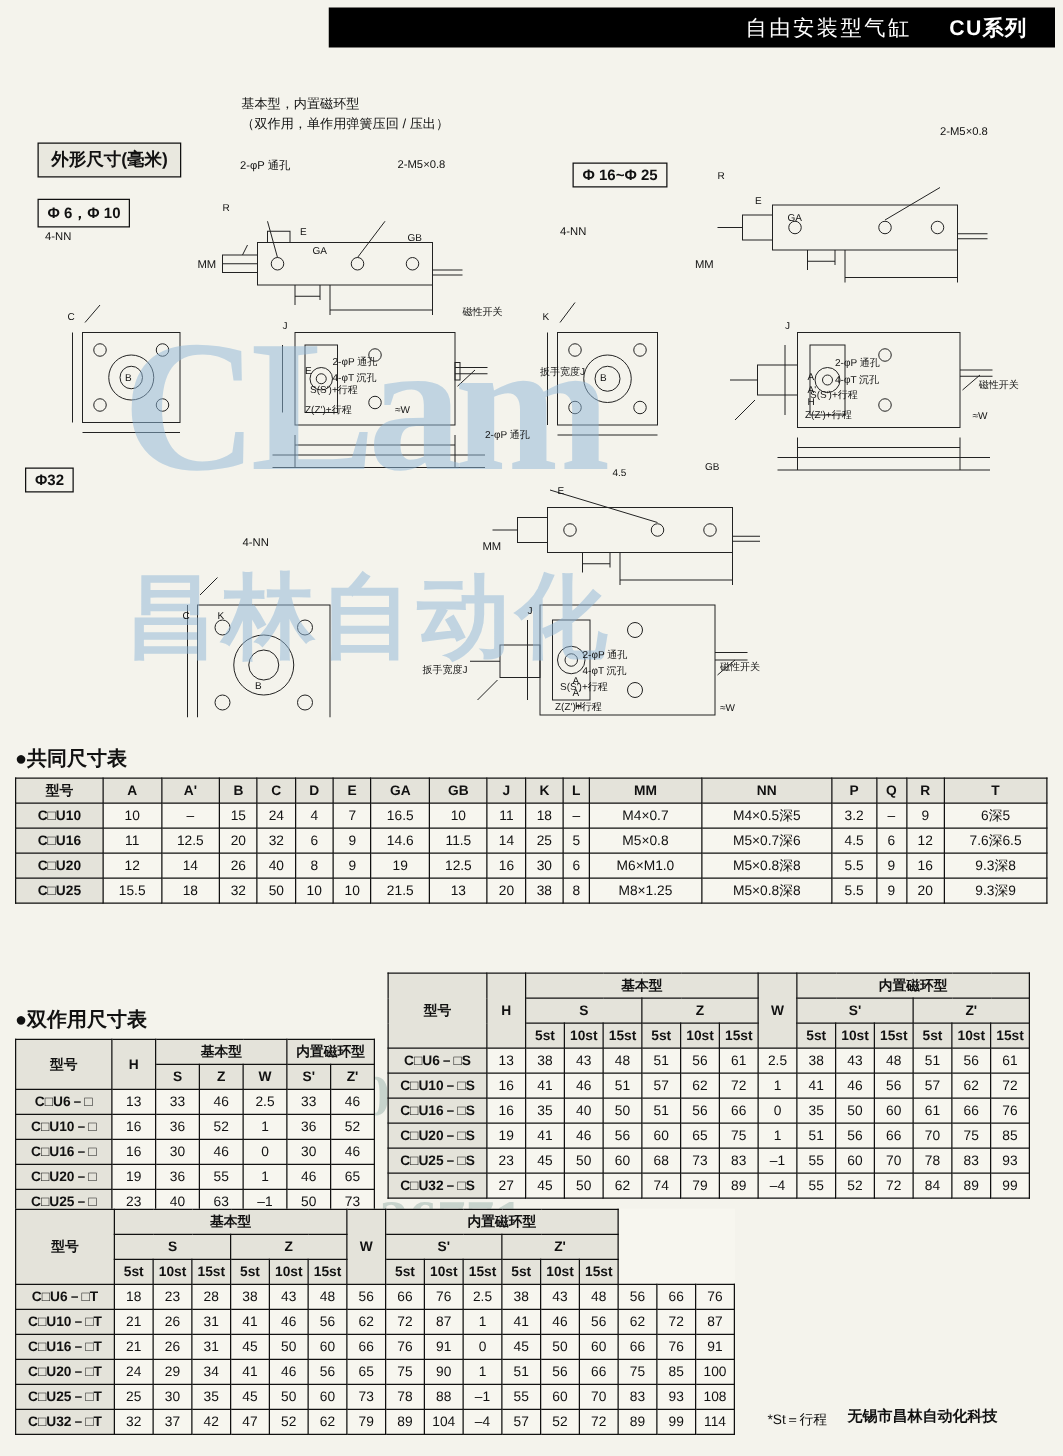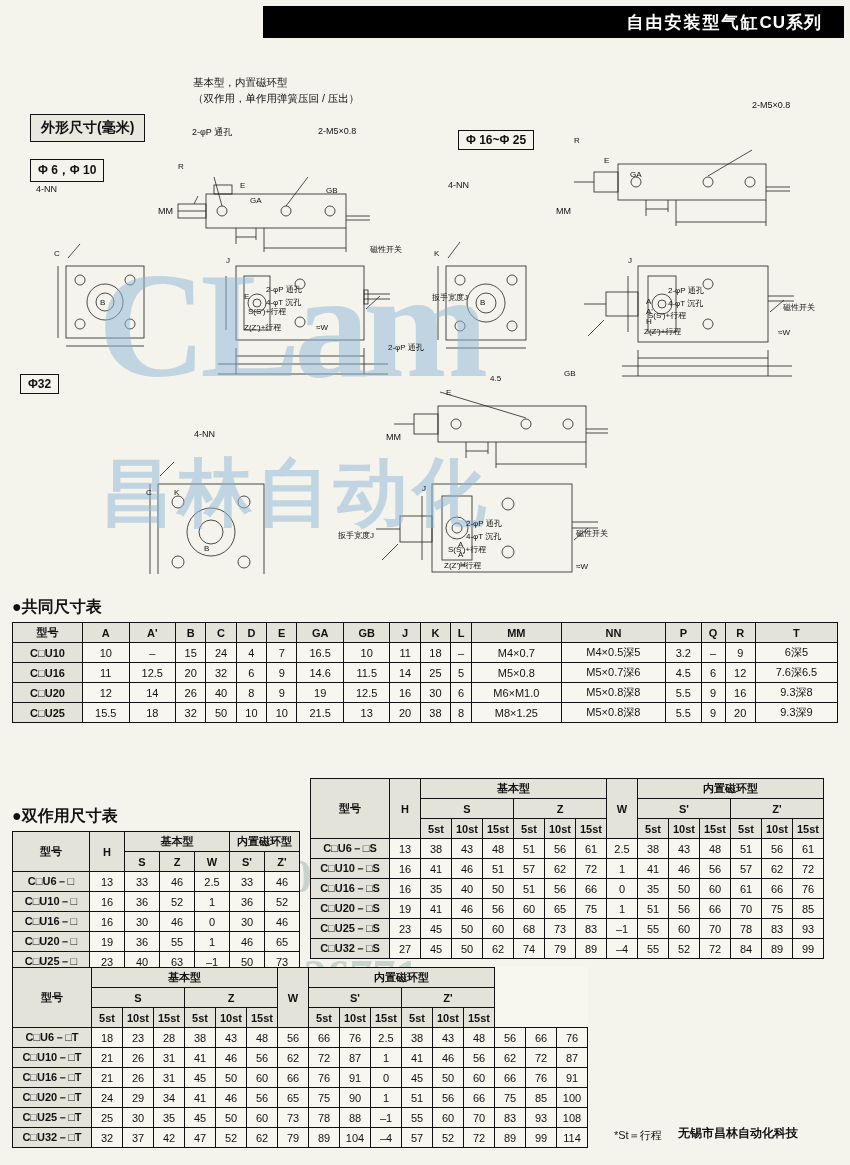--- a/index.html
+++ b/index.html
@@ -10,21 +10,21 @@
     color:#111;
     position:relative;
     overflow:hidden;
   }
   
   .header-bar{
     position:absolute;left:263px;top:6px;width:581px;height:32px;
     background:#000;color:#fff;
     display:flex;align-items:center;justify-content:flex-end;
   }
-  .header-bar .h-title{font-size:17px;font-weight:bold;letter-spacing:2px;}
+  .header-bar .h-title{font-size:17px;font-weight:normal;letter-spacing:2px;margin-right:30px;}
   .header-bar .h-series{font-size:17px;font-weight:bold;letter-spacing:1px;margin-right:22px;}
   
   .drawing{
     position:absolute;left:8px;top:44px;width:834px;height:530px;
     background:#f4f3ec;
     overflow:hidden;
   }
   .dim-title{
     position:absolute;left:22px;top:70px;
     border:1.5px solid #111;background:#e9e8df;

